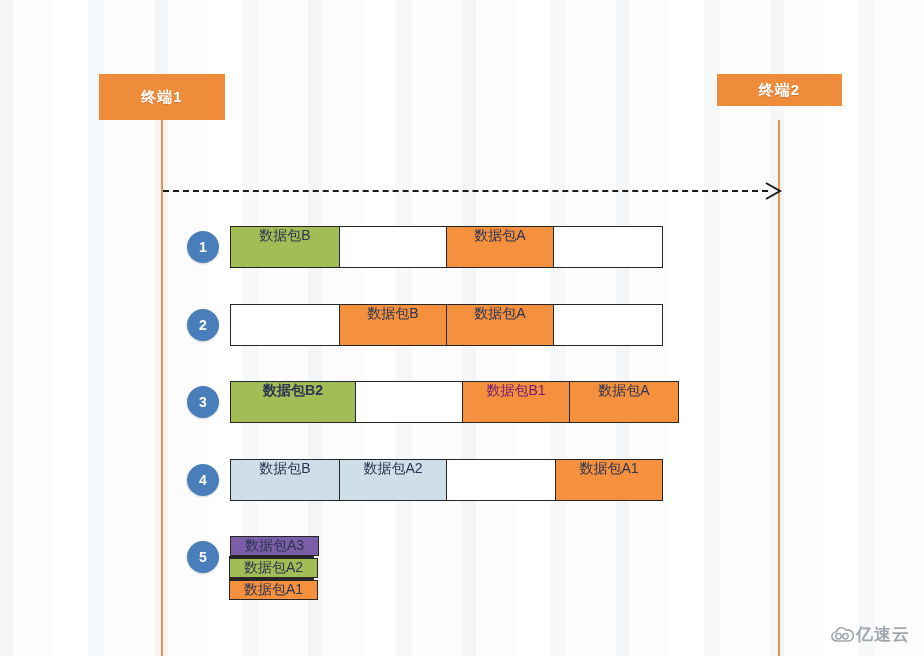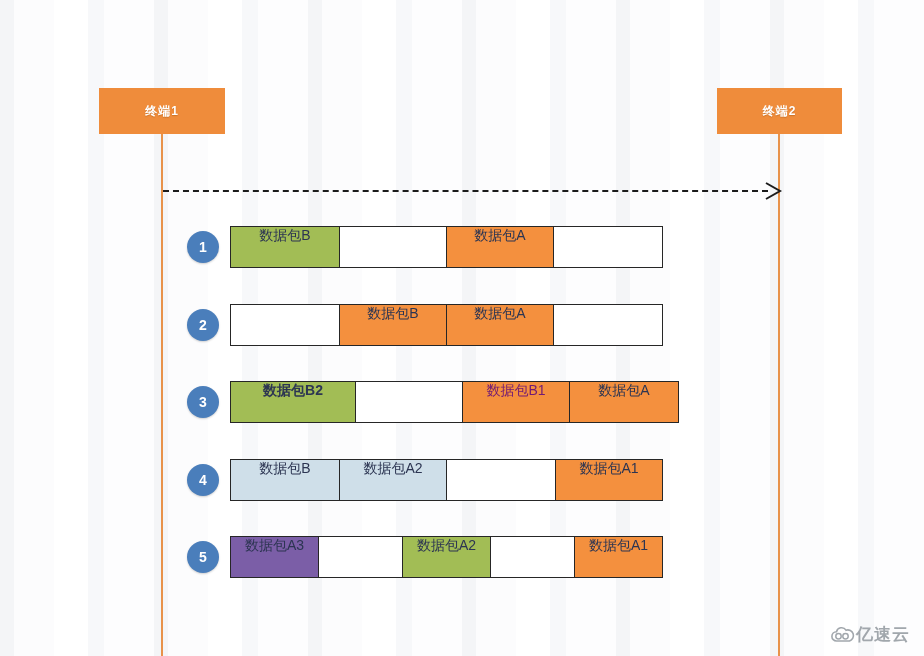--- a/index.html
+++ b/index.html
@@ -38,29 +38,28 @@
     position: absolute;
     width: 2px;
     background: #e8924a;
   }
 
   
   .terminal-box {
     position: absolute;
     background: #ef8c3b;
     color: #ffffff;
-    font-size: 12px;
+    font-size: 15px;
     font-weight: bold;
     display: flex;
     align-items: center;
     justify-content: center;
     letter-spacing: 1px;
     text-shadow: 0 1px 1px rgba(140,70,10,0.35);
     box-sizing: border-box;
-    margin-top: 14px;
   }
 
   
   .msg-line {
     position: absolute;
     height: 0;
     border-top: 2px dashed #1b1b1b;
   }
   .msg-arrow {
     position: absolute;
@@ -117,21 +116,21 @@
 <body>
 
 <div id="canvas">
 
   <div class="lifeline" id="lifeline-0" style="left: 161px; top: 120px; height: 536px; background: rgb(232, 146, 74);"></div>
   <div class="lifeline" id="lifeline-1" style="left: 778px; top: 120px; height: 536px; background: rgb(232, 146, 74);"></div>
 
   <div class="terminal-box" id="term-0" style="left: 99px; top: 74px; width: 126px; height: 46px;">
     <span>终端1</span>
   </div>
-  <div class="terminal-box" id="term-1" style="left: 717px; top: 74px; width: 125px; height: 46px;">
+  <div class="terminal-box" id="term-1" style="left: 717px; top: 74px; width: 125px; height: 32px;">
     <span>终端2</span>
   </div>
 
   <div class="msg-line" id="msg-line" style="left: 163px; top: 190px; width: 605px; border-top-color: rgb(27, 27, 27);"></div>
   <svg class="msg-arrow" id="msg-arrow" width="22" height="24" viewBox="0 0 22 24" style="left: 762px; top: 179px;">
     <polyline points="4,4 18,12 4,20" fill="none" stroke="#1b1b1b" stroke-width="2" stroke-linecap="butt" stroke-linejoin="miter"></polyline>
   </svg>
 
   <div id="rows-container">
       <div class="badge" style="left: 187px; top: 231px; background: rgb(74, 126, 187);">
@@ -198,21 +197,21 @@
         <div class="cell" style="width: 110px; background: rgb(255, 255, 255); border-color: rgb(38, 38, 38); color: rgb(44, 53, 82);">
           <span></span>
         </div>
         <div class="cell" style="width: 108px; background: rgb(244, 144, 62); border-color: rgb(38, 38, 38); color: rgb(44, 53, 82);">
           <span>数据包A1</span>
         </div>
       </div>
       <div class="badge" style="left: 187px; top: 541px; background: rgb(74, 126, 187);">
         <span>5</span>
       </div>
-      <div class="row" style="left: 230px; top: 536px; height: 42px;">
+      <div class="row" style="left: 230px; top: 536px; height: 42px; flex-direction: column;">
         <div class="cell" style="width: 89px; background: rgb(123, 94, 167); border-color: rgb(38, 38, 38); color: rgb(44, 53, 82);">
           <span>数据包A3</span>
         </div>
         <div class="cell" style="width: 85px; background: rgb(255, 255, 255); border-color: rgb(38, 38, 38); color: rgb(44, 53, 82);">
           <span></span>
         </div>
         <div class="cell" style="width: 89px; background: rgb(162, 189, 85); border-color: rgb(38, 38, 38); color: rgb(44, 53, 82);">
           <span>数据包A2</span>
         </div>
         <div class="cell" style="width: 85px; background: rgb(255, 255, 255); border-color: rgb(38, 38, 38); color: rgb(44, 53, 82);">

